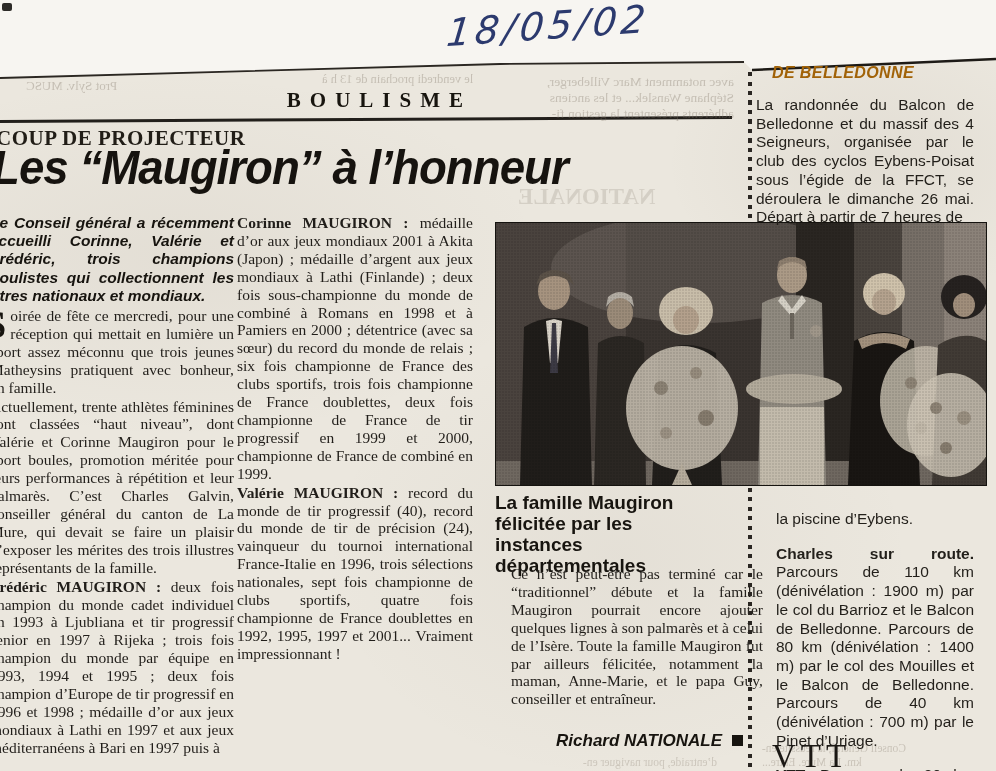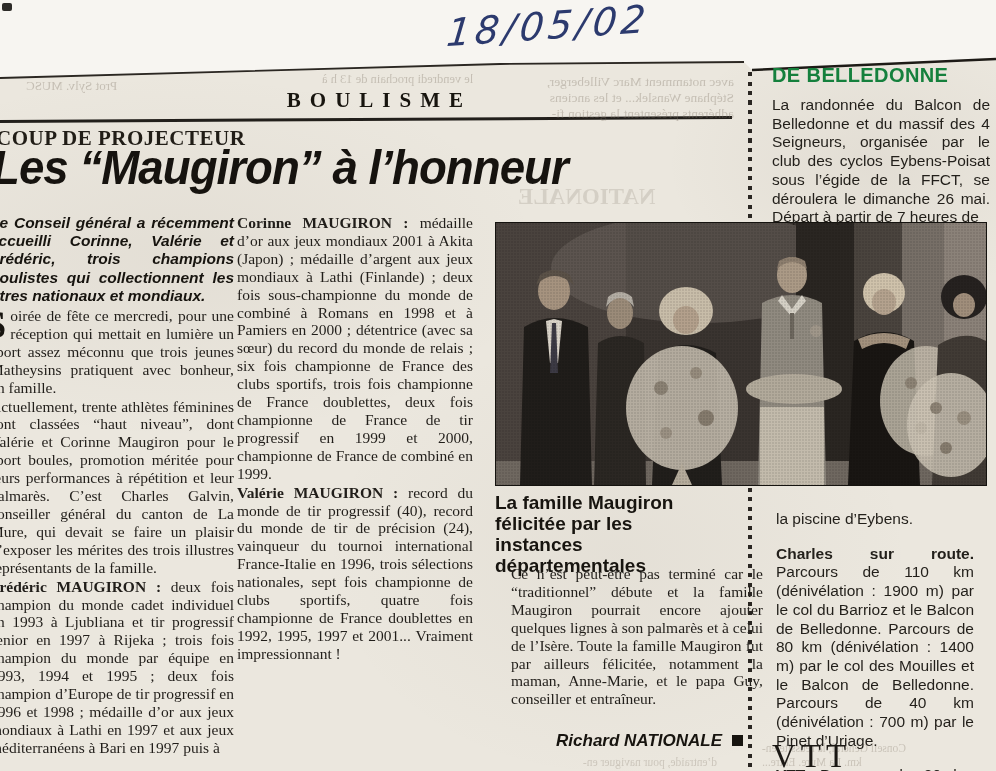--- a/index.html
+++ b/index.html
@@ -77,24 +77,24 @@
     left:495px;top:731px;width:248px;text-align:right;
     font-family:"Liberation Sans", sans-serif;font-weight:bold;font-style:italic;
     font-size:17px;color:#17140f;
   }
   .byline .sq{display:inline-block;width:11px;height:11px;background:#17140f;margin-left:10px;font-style:normal;}
   
   .sanscol{font-family:"Liberation Sans", sans-serif;font-size:15.5px;line-height:18.7px;text-align:justify;color:#221f1a;}
   .sanscol p{margin:16px;}
   .sidebar-header{
     left:772px;top:64px;width:220px;
-    font-family:"Liberation Sans", sans-serif;font-weight:bold;
-    font-size:20px;letter-spacing:.4px;color:#15803d;white-space:nowrap;
-  }
-  .sidebar-top{left:772px;top:96px;width:218px;}
+    font-family:"Liberation Sans", sans-serif;font-weight:bold;font-style:italic;
+    font-size:16px;letter-spacing:.4px;color:#a16207;white-space:nowrap;
+  }
+  .sidebar-top{left:756px;top:96px;width:218px;}
   .sidebar-bottom{left:760px;top:494px;width:230px;}
   .vtt-footer{
     left:772px;top:738px;width:120px;
     font-family:"Liberation Serif", serif;font-size:33px;letter-spacing:5px;color:#1b1814;
   }
   
   .dotdiv{width:4px;background:repeating-linear-gradient(180deg,#2a2622 0 4px,transparent 4px 9.5px);}
   .dotdiv.seg1{left:748px;top:72px;height:150px;}
   .dotdiv.seg2{left:748px;top:488px;height:283px;}
   

